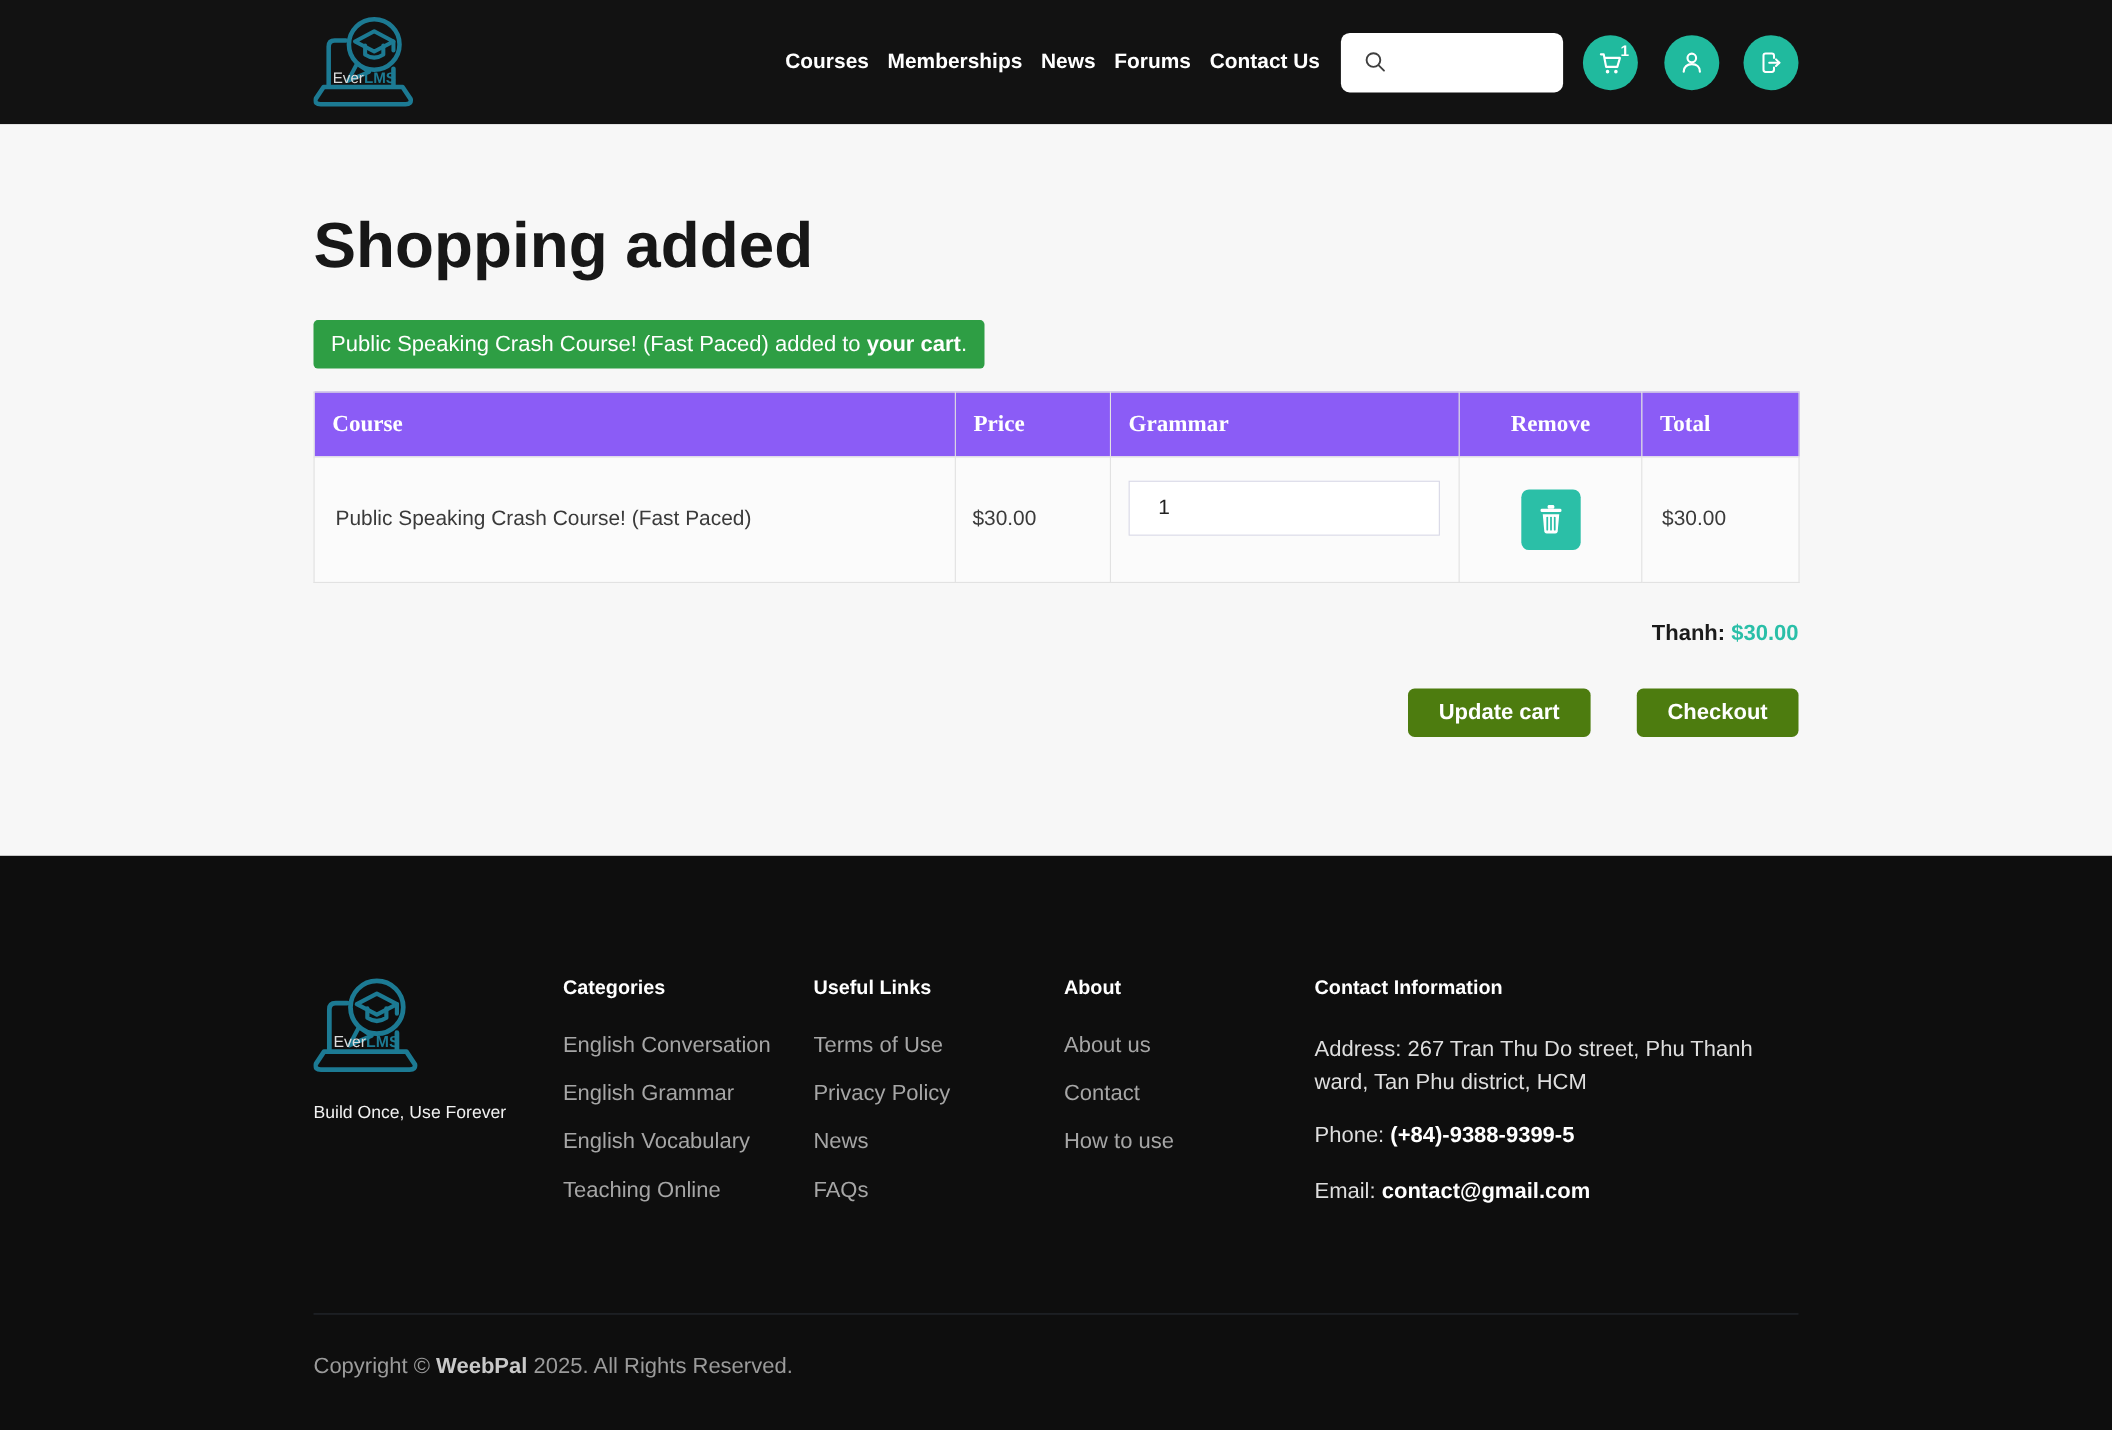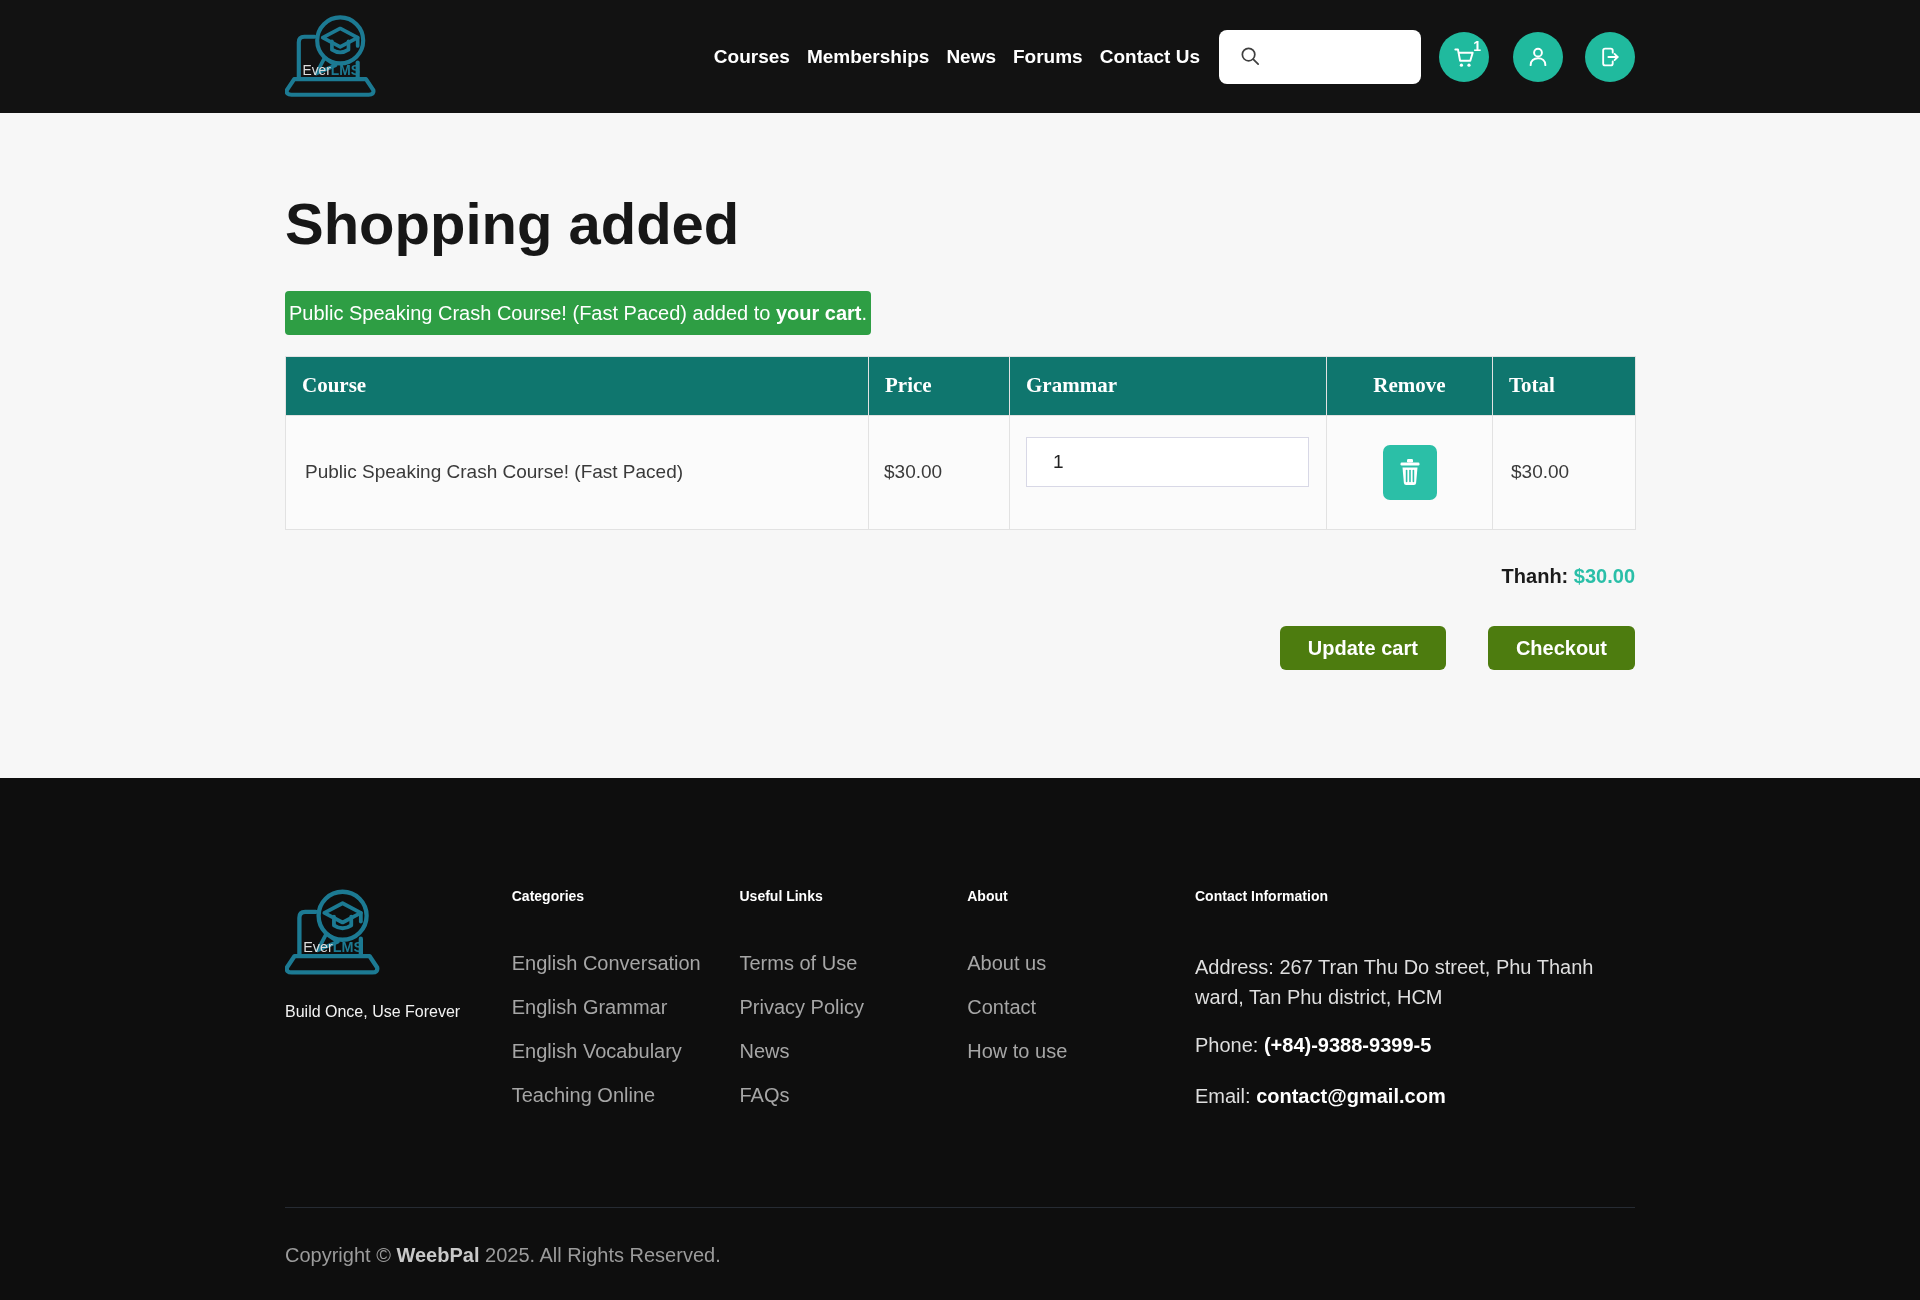--- a/index.html
+++ b/index.html
@@ -42,28 +42,28 @@
   .cart-badge {
     position: absolute; top: 7px; right: 8px; color: #ffffff;
     font-size: 14px; font-weight: bold; line-height: 1;
   }
 
   
   .main-area { height: 665px; padding-top: 79px; background: #f7f7f7; overflow: hidden; }
   .page-title { font-size: 58px; font-weight: bold; color: #171717; letter-spacing: 0; line-height: 1.1; }
   .notice-banner {
     display: inline-block; margin-top: 35px; background: #2E9E44; color: #ffffff;
-    font-size: 20px; padding: 10px 4px; border-radius: 4px; line-height: 1.2;
+    font-size: 20px; padding: 10px 16px; border-radius: 4px; line-height: 1.2;
   }
   .notice-banner b { font-weight: bold; }
 
   .cart-table { margin-top: 21px; width: 100%; border-collapse: collapse; table-layout: fixed; }
   .cart-table th, .cart-table td { border: 1px solid #e2e2e2; }
   .cart-table thead th {
-    background: #0f766e; color: #ffffff;
+    background: #8b5cf6; color: #ffffff;
     font-family: "Liberation Serif", serif; font-weight: bold; font-size: 21px;
     text-align: left; padding: 15px 16px; height: 59px;
   }
   .cart-table thead th.col-remove { text-align: center; }
   .cart-table tbody td { background: #fbfbfb; height: 114px; vertical-align: middle; font-size: 19px; color: #3a3a3a; }
   .td-course { padding-left: 19px; color: #333333; }
   .td-price  { padding-left: 15px; }
   .td-total  { padding-left: 18px; }
   .td-qty    { vertical-align: top !important; padding: 21px 0 0 0; }
   .qty-input {
@@ -90,21 +90,21 @@
   }
 
   
   .site-footer { height: 522px; background: #0e0e0e; padding-top: 110px; overflow: hidden; }
   .footer-cols { display: flex; }
   .f-col-brand { width: 229px; }
   .f-col { width: 230px; }
   .f-col-contact { flex: 1; }
   .f-tagline1 { margin-top: 25px; color: #f2f2f2; font-size: 16px; }
   .f-tagline2 { margin-top: 22px; color: #f2f2f2; font-size: 20px; line-height: 30px; width: 170px; }
-  .f-heading { color: #ffffff; font-size: 14px; font-weight: bold; margin-bottom: 48px; }
+  .f-heading { color: #ffffff; font-size: 18px; font-weight: bold; margin-bottom: 30px; }
   .f-link { display: block; color: #a6a6a6; font-size: 20px; margin-bottom: 21px; text-decoration: none; cursor: pointer; }
   .f-contact-line { color: #dedede; font-size: 20px; line-height: 30px; }
   .f-contact-line .strong { font-weight: bold; color: #ffffff; }
   .f-address { width: 440px; }
   .f-phone { margin-top: 18px; }
   .f-email { margin-top: 21px; }
   .footer-divider { border: none; border-top: 1px solid #262b33; margin-top: 79px; }
   .copyright { margin-top: 36px; color: #9b9b9b; font-size: 20px; }
   .copyright .brand { font-weight: bold; color: #c9c9c9; }
 </style>

